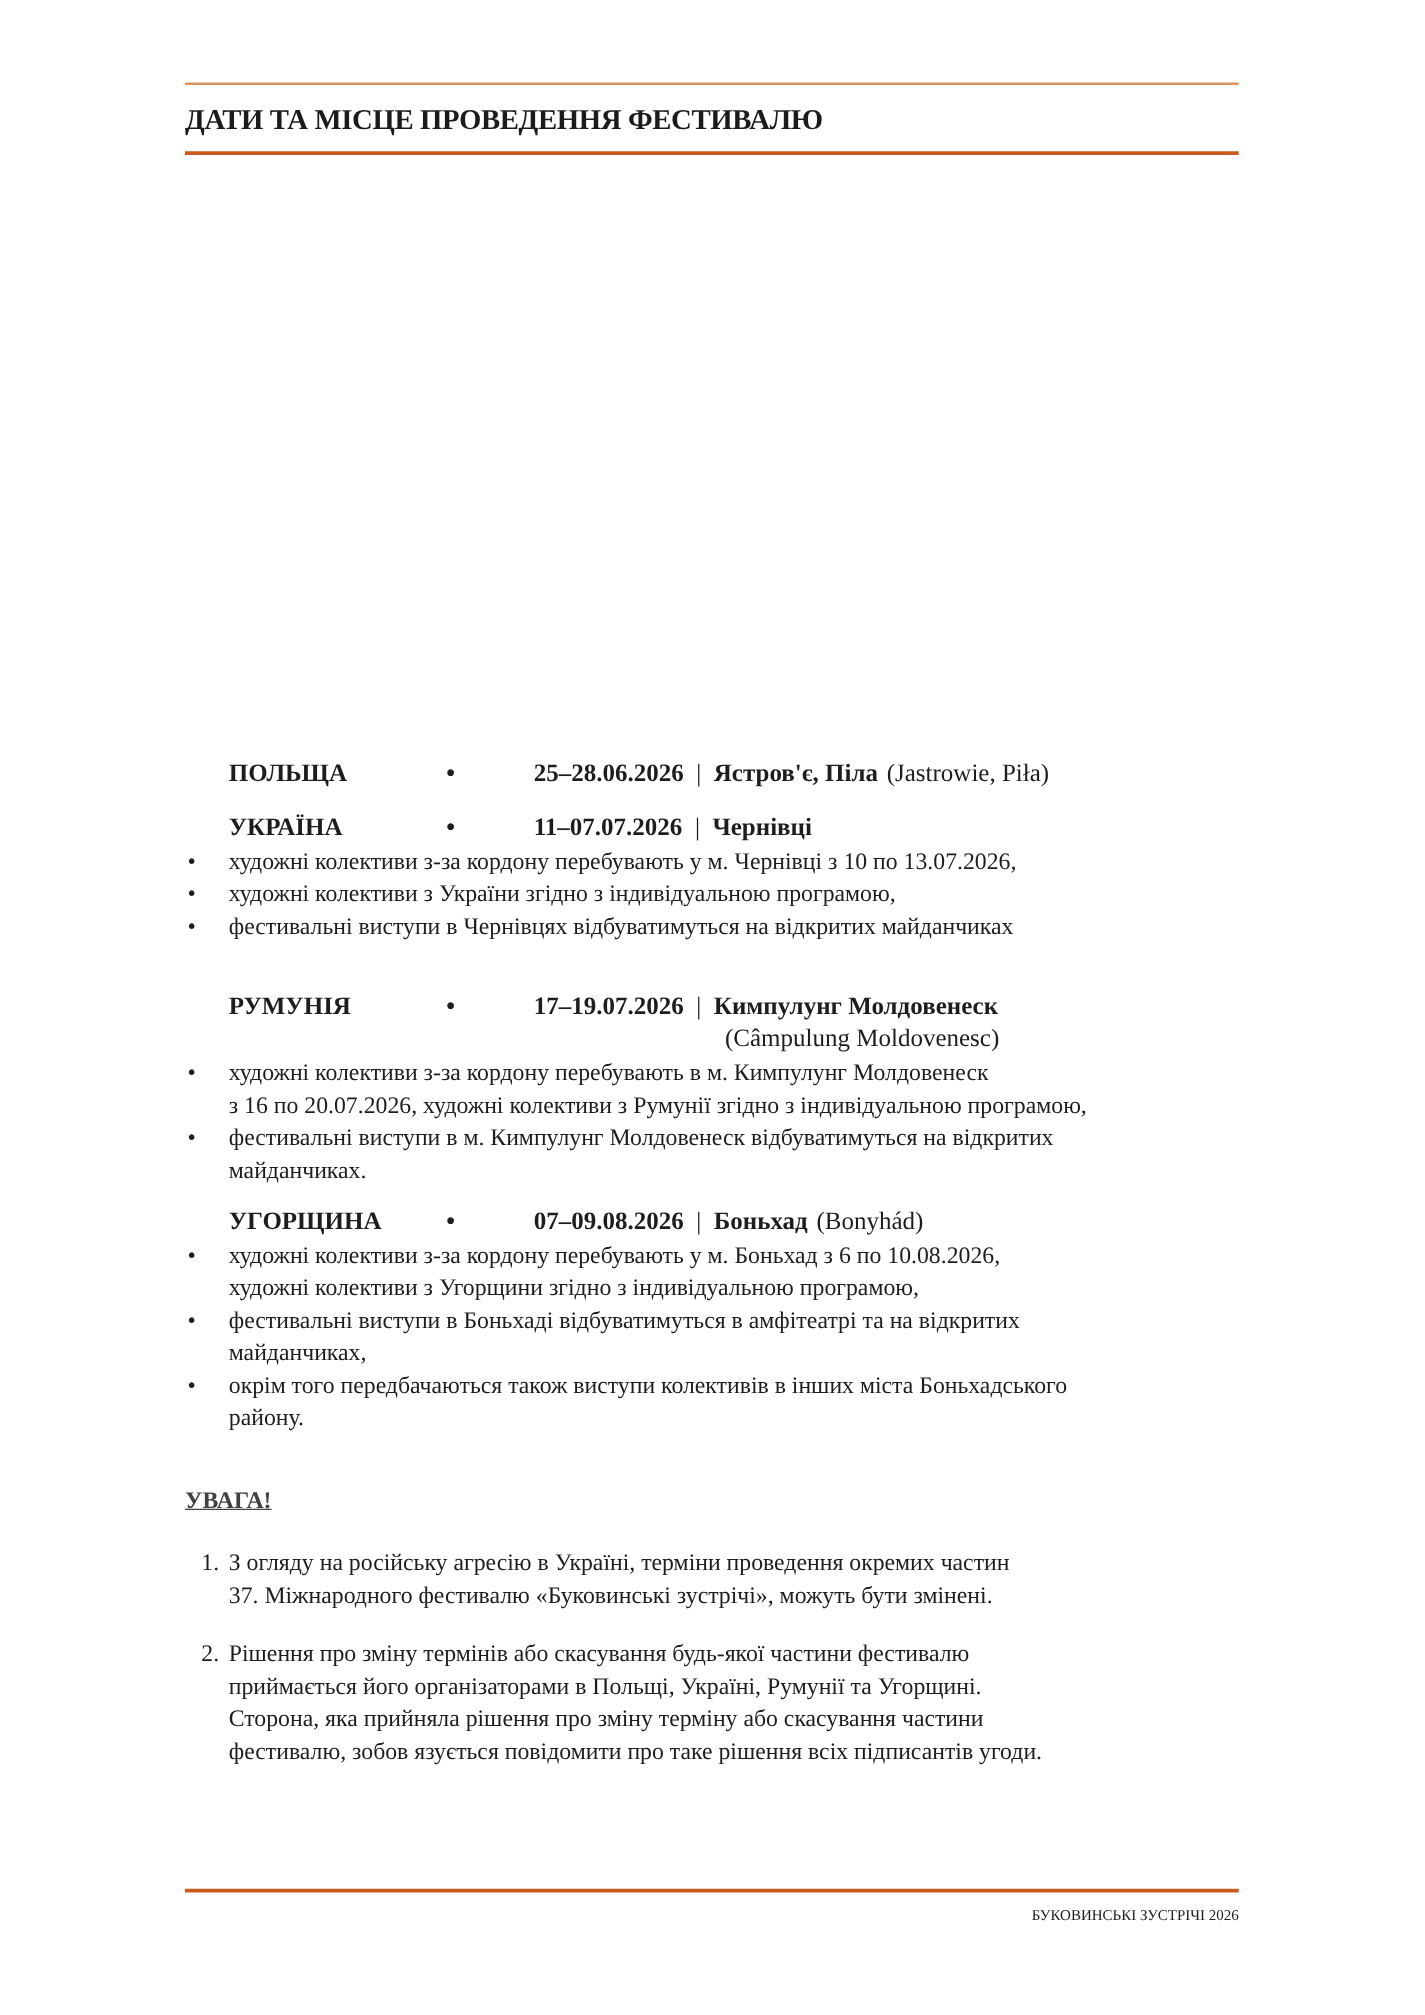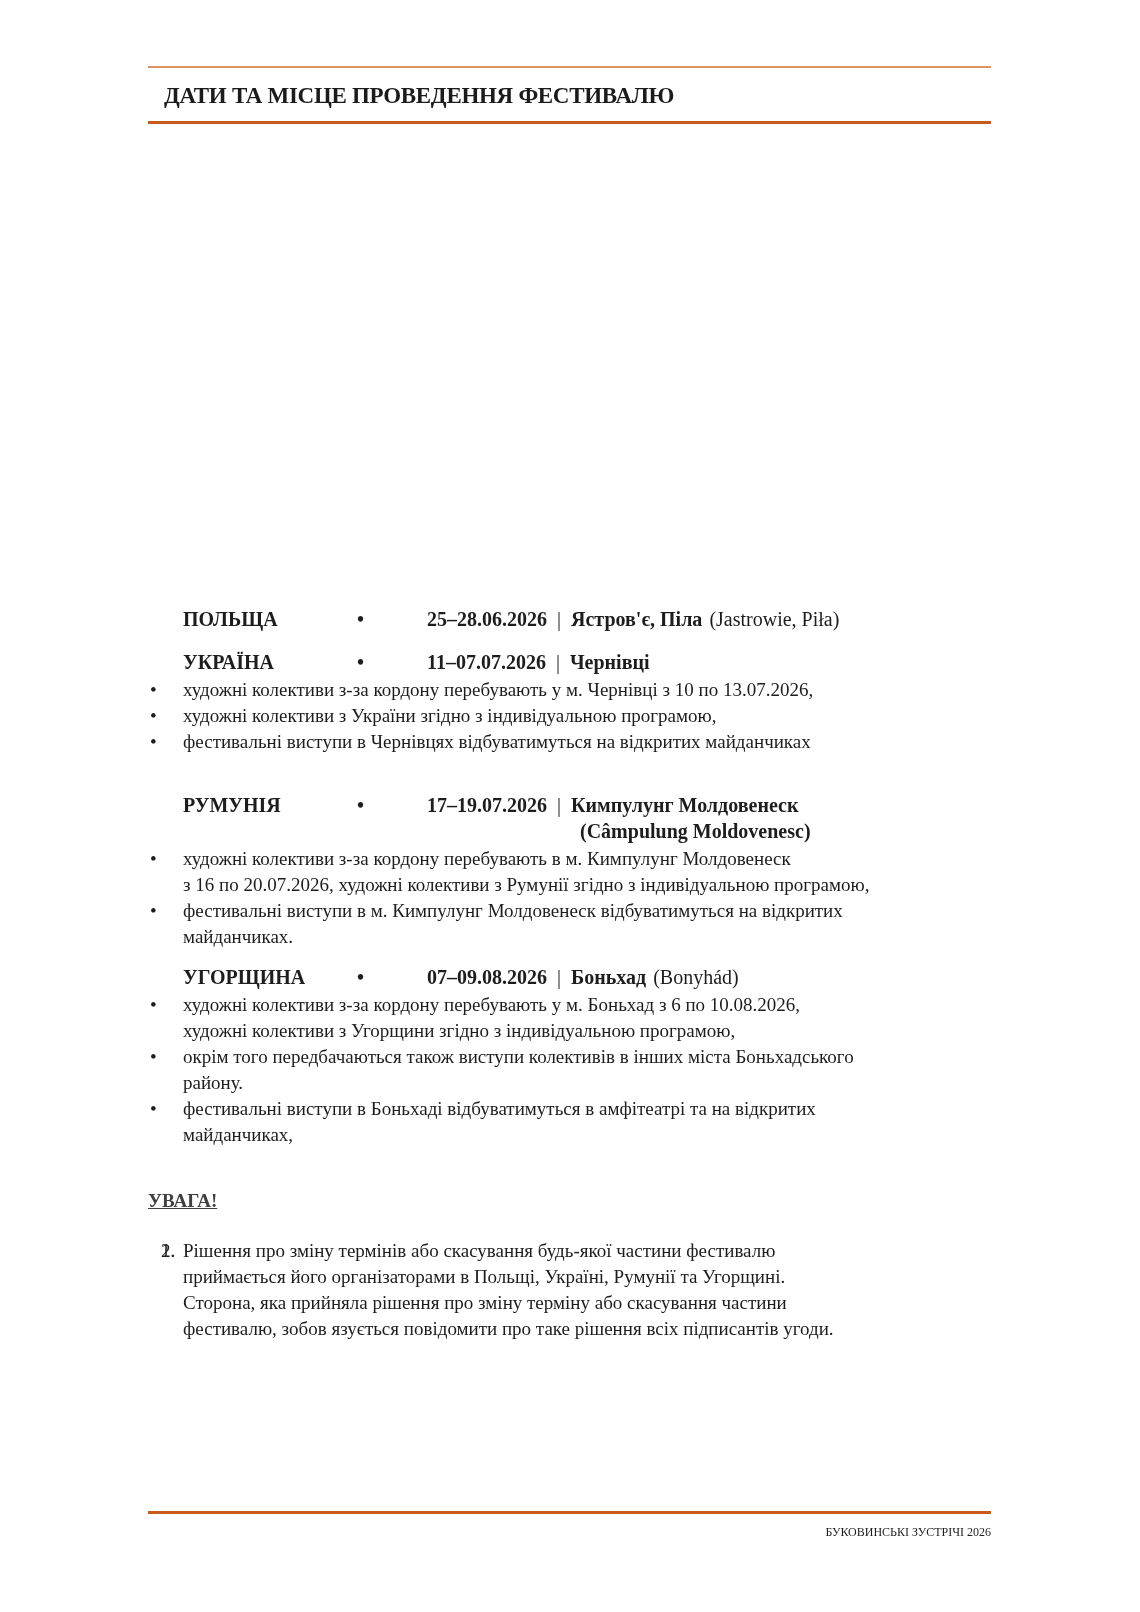--- a/index.html
+++ b/index.html
@@ -1,34 +1,34 @@
 <!DOCTYPE html>
 <html><head>
 <meta charset="utf-8">
 <style>
   html,body{margin:0;padding:0;background:#ffffff;}
   .page{position:relative;width:1140px;height:1612px;background:#ffffff;overflow:hidden;
         font-family:"Liberation Serif", serif;color:#1d1d1d;}
   .content{position:absolute;left:148px;top:0;width:843px;}
   .rule-light{height:2px;background:#df9460;margin-top:66px;}
   .rule-dark{height:3px;background:#c85a1e;margin-top:11px;}
-  h1.doc-title{margin:14px 0 0 16px;font-size:23px;line-height:28px;font-weight:bold;
+  h1.doc-title{margin:14px 0 0 0;font-size:23px;line-height:28px;font-weight:bold;
         letter-spacing:-0.3px;color:#1b1b1b;}
   section{margin:0;}
   #sec-poland{margin-top:482px;}
   #sec-ukraine{margin-top:17px;}
   #sec-romania{margin-top:37px;}
   #sec-hungary{margin-top:14px;}
   .sec-row{display:flex;padding-left:35px;font-size:20px;line-height:26px;font-weight:bold;}
   .sec-country{width:174px;flex:0 0 auto;}
   .sec-dot{width:70px;flex:0 0 auto;font-weight:bold;}
   .sec-date{white-space:pre;}
   .sec-pipe{font-weight:normal;padding:0 10px;}
   .sec-latin{font-weight:normal;margin-left:7px;}
-  .latin-below{font-weight:bold;font-size:20px;line-height:26px;margin-left:432px;}
+  .latin-below{font-weight:normal;font-size:20px;line-height:26px;margin-left:432px;}
   ul.blist{list-style:none;margin:2px 0 0 0;padding:0;}
   ul.blist li{position:relative;padding-left:35px;font-size:19px;line-height:26px;}
   ul.blist li::before{content:"\2022";position:absolute;left:2px;top:0;}
   .ml{white-space:pre-line;}
   h2.notice-head{margin:40px 0 0 0;font-size:19px;line-height:26px;font-weight:bold;color:#404040;text-decoration:underline;}
   ol.nlist{list-style:none;margin:24px 0 0 0;padding:0;}
   ol.nlist li{position:relative;padding-left:35px;font-size:19px;line-height:26px;}
   ol.nlist li + li{margin-top:21px;}
   ol.nlist .num{position:absolute;left:13px;top:0;}
   .footer-rule{position:absolute;left:148px;top:1511px;width:843px;height:3px;background:#c85a1e;}
@@ -93,31 +93,33 @@
         <span class="sec-country">УГОРЩИНА</span>
         <span class="sec-dot">•</span>
         <span class="sec-date">07–09.08.2026</span>
         <span class="sec-pipe">|</span>
         <span class="sec-city">Боньхад</span>
         <span class="sec-latin">(Bonyhád)</span>
       </div>
       <ul class="blist">
         <li class="ml">художні колективи з-за кордону перебувають у м. Боньхад  з 6 по 10.08.2026,
 художні колективи з Угорщини згідно з індивідуальною програмою,</li>
+        <li class="ml">фестивальні виступи в Боньхаді відбуватимуться в амфітеатрі та на відкритих
+майданчиках,</li>
         <li class="ml">окрім того передбачаються також виступи колективів в інших міста Боньхадського
 району.</li>
-        <li class="ml">фестивальні виступи в Боньхаді відбуватимуться в амфітеатрі та на відкритих
-майданчиках,</li>
       </ul>
     </section>
 
     <h2 class="notice-head">УВАГА!</h2>
     <ol class="nlist">
       <li>
         <span class="num">1.</span>
+        <span class="ml">З огляду на російську агресію в Україні, терміни проведення окремих частин
+37. Міжнародного фестивалю «Буковинські зустрічі», можуть бути змінені.</span>
       </li>
       <li>
         <span class="num">2.</span>
         <span class="ml">Рішення про зміну термінів або скасування будь-якої частини фестивалю
 приймається його організаторами в Польщі, Україні, Румунії та Угорщині.
 Сторона, яка прийняла рішення про зміну терміну або скасування частини
 фестивалю, зобов язується повідомити про таке рішення всіх підписантів угоди.</span>
       </li>
     </ol>
 

